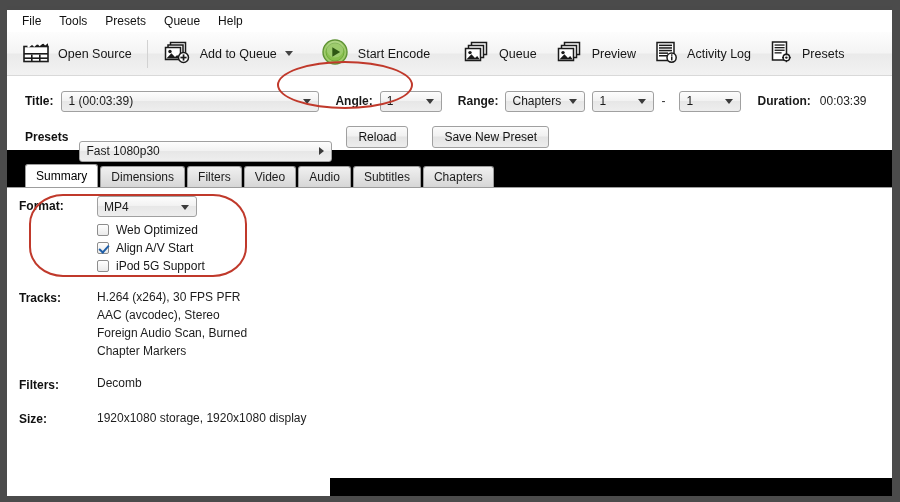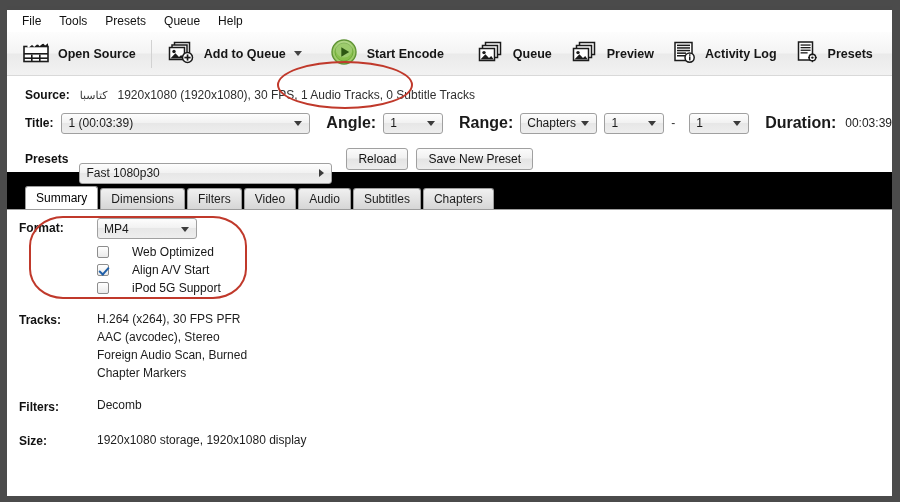--- a/index.html
+++ b/index.html
@@ -94,21 +94,20 @@
     padding: 0 8px;
     cursor: default;
     border: 1px solid transparent;
     border-radius: 3px;
   }
   .tb-label {
     margin-left: 9px;
     font-size: 12.5px;
     color: #161616;
     white-space: nowrap;
-    font-weight: bold;
   }
   .tb-sep {
     width: 1px;
     height: 28px;
     background: #d2d2d2;
     margin: 0 6px;
   }
   .tb-caret {
     margin-left: 8px;
     width: 0; height: 0;
@@ -204,21 +203,21 @@
   #angle-combo { width: 62px; margin-left: 7px; }
   #range-kind-combo { width: 80px; margin-left: 7px; }
   #range-from-combo { width: 62px; margin-left: 7px; }
   #range-to-combo { width: 62px; margin-left: 7px; }
   #preset-combo { width: 253px; margin-left: 11px; margin-top: 28px; }
 
   .dash { margin: 0 7px; color: #333; font-size: 12px; }
   .inline-label {
     margin-left: 16px;
     font-weight: bold;
-    font-size: 16px;
+    font-size: 12px;
     white-space: nowrap;
   }
   .inline-value {
     margin-left: 9px;
     font-size: 12px;
     color: #222;
     white-space: nowrap;
   }
 
   
@@ -230,21 +229,21 @@
     background: linear-gradient(to bottom, #fbfbfb 0%, #f1f1f1 45%, #e4e4e4 50%, #ededed 100%);
     font-size: 12px;
     color: #131313;
     display: flex;
     align-items: center;
     cursor: default;
     white-space: nowrap;
     box-sizing: border-box;
   }
   #reload-button { margin-left: 14px; }
-  #save-preset-button { margin-left: 8px; text-align: right; }
+  #save-preset-button { margin-left: 24px; text-align: right; }
 
   
   #tabstrip {
     margin-top: 14px;
     padding-left: 18px;
     display: flex;
     align-items: flex-end;
     height: 23px;
     box-sizing: border-box;
     position: relative;
@@ -349,21 +348,20 @@
   #format-combo {
     width: 100px;
     height: 21px;
   }
   .checkline {
     display: flex;
     align-items: center;
     height: 17px;
     margin-top: 1px;
     cursor: default;
-    gap: 16px;
   }
   .cbox {
     width: 12px; height: 12px;
     border: 1px solid #8d8d8d;
     border-radius: 2px;
     background: linear-gradient(to bottom,#ffffff,#eaeaea);
     margin-right: 7px;
     position: relative;
     flex: 0 0 12px;
     box-sizing: border-box;
@@ -532,25 +530,20 @@
           </svg>
         </span>
         <span class="tb-label">Presets</span>
       </div>
 
       <div id="start-encode-highlight"></div>
     </div>
 
     <div id="meta-area">
 
-      <div class="row" id="source-row">
-        <span class="row-label">Source:</span>
-        <span id="source-name">كتاسبا</span>
-        <span id="source-details">1920x1080 (1920x1080), 30 FPS, 1 Audio Tracks, 0 Subtitle Tracks</span>
-      </div>
 
       <div class="row" style="margin-top:4px;">
         <span class="row-label">Title:</span>
         <div class="combo" id="title-combo">
           <span class="combo-text">1 (00:03:39)</span>
           <span class="arrow"></span>
         </div>
 
         <span class="inline-label">Angle:</span>
         <div class="combo" id="angle-combo">

